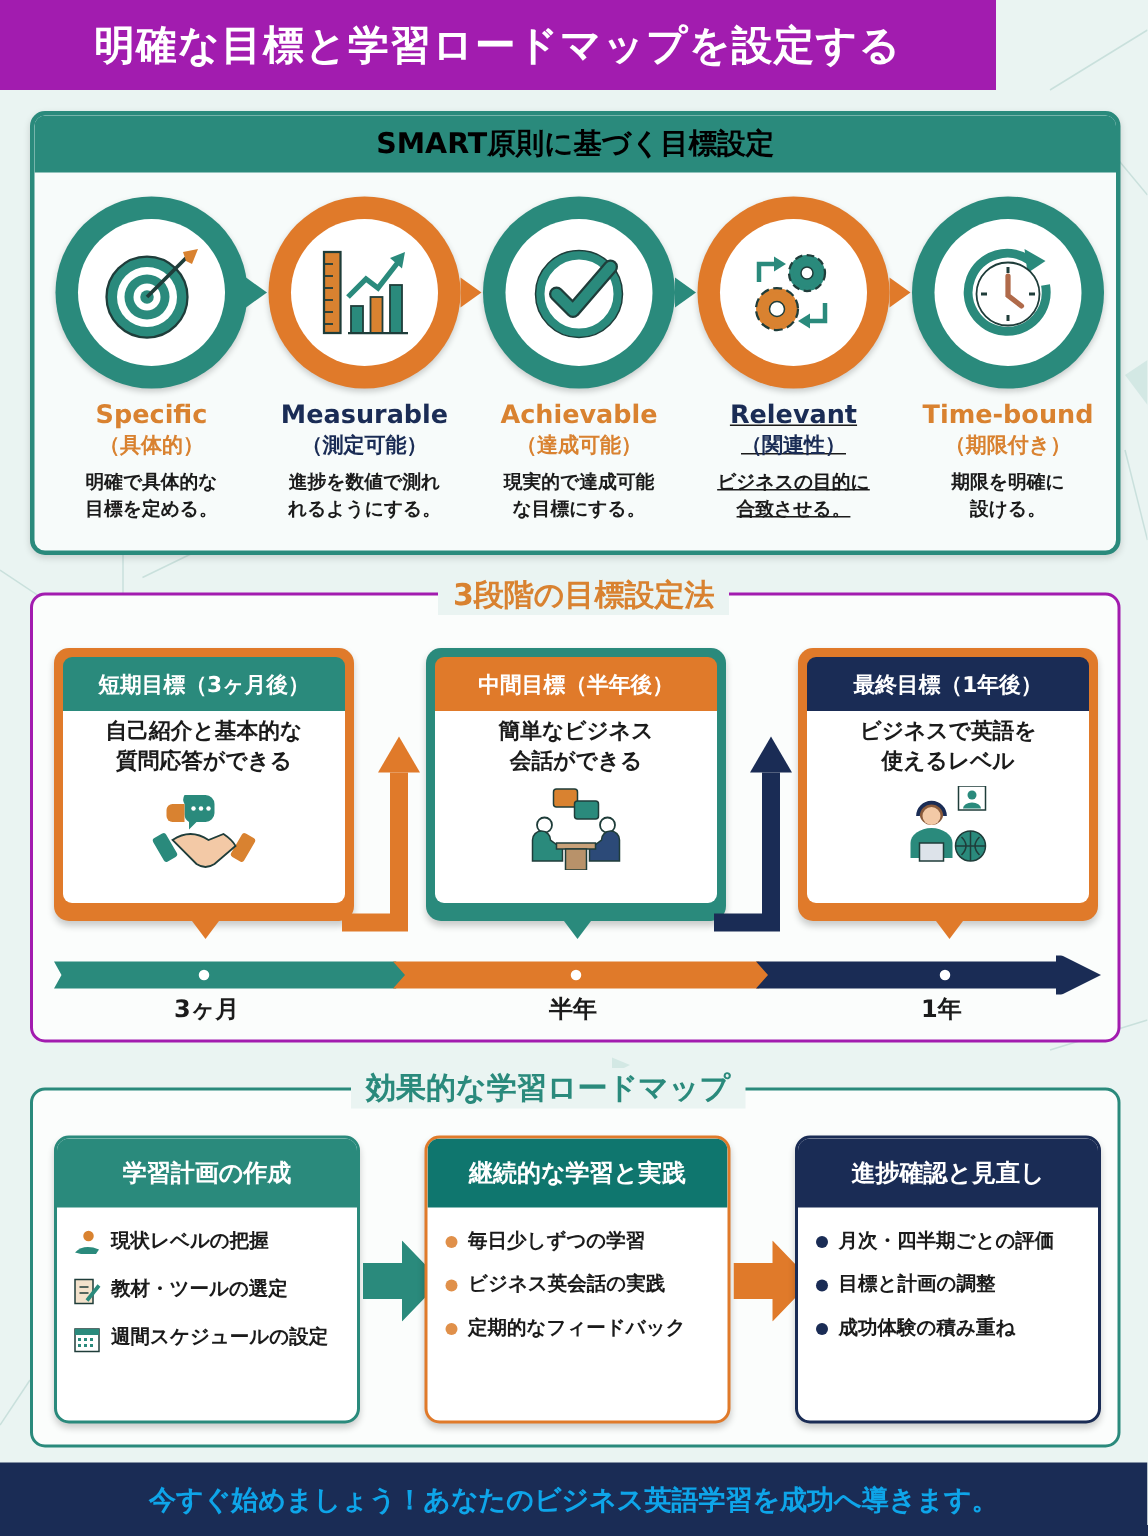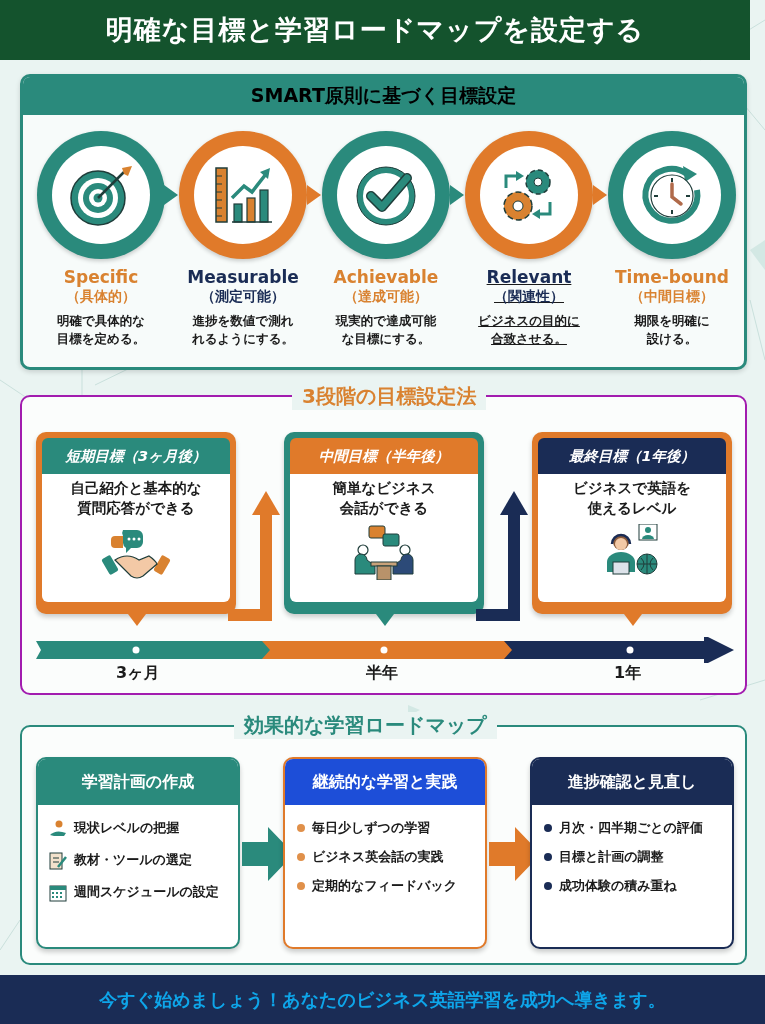--- a/index.html
+++ b/index.html
@@ -5,22 +5,22 @@
   * { box-sizing: border-box; margin: 0; padding: 0; }
   html, body { width: 765px; height: 1024px; overflow: hidden; }
   body {
     font-family: "DejaVu Sans", "Liberation Sans", sans-serif;
     background: #eaf4f2;
     position: relative;
     color: #1b1b1b;
   }
   .bg-lines { position: absolute; inset: 0; z-index: 0; }
   .header {
-    position: absolute; left: 0; top: 0; width: 750px; height: 60px;
-    background: #14532d;
+    position: absolute; left: 0; top: 0; width: 664px; height: 60px;
+    background: #a21caf;
     color: #fff; font-size: 27px; font-weight: bold;
     display: flex; align-items: center; justify-content: center;
     letter-spacing: 1px; z-index: 2; text-align: center;
   }
   .footer {
     position: absolute; left: 0; top: 975px; width: 765px; height: 49px;
     background: #1a2c55;
     color: #0ea5e9; font-size: 18px; font-weight: bold;
     display: flex; align-items: center; justify-content: center;
     z-index: 2;
@@ -75,21 +75,21 @@
     background: #eaf4f2; color: #d98230; font-size: 20px; font-weight: bold;
   }
   .goal-card {
     position: absolute; top: 35px; width: 200px; height: 182px;
     border-radius: 10px; padding: 6px;
     box-shadow: 0 3px 5px rgba(0,0,0,0.2);
   }
   .goal-card .head {
     height: 36px; border-radius: 6px 6px 0 0; color: #fff;
     font-size: 14.5px; font-weight: bold;
-    display: flex; align-items: center; justify-content: center; font-style: italic;
+    display: flex; align-items: center; justify-content: center;
   }
   .goal-card .body {
     background: #fff; height: 128px; border-radius: 0 0 6px 6px;
     text-align: center; padding-top: 4px;
     font-size: 14.5px; font-weight: bold; line-height: 20px;
   }
   .goal-card .ico { margin-top: 6px; display: flex; justify-content: center; }
   .pointer {
     position: absolute; bottom: -12px; left: 92px; width: 0; height: 0;
     border-left: 9px solid transparent; border-right: 9px solid transparent;
@@ -262,21 +262,21 @@
             <line x1="35" y1="18" x2="35" y2="22"></line>
                 <line x1="35" y1="50" x2="35" y2="54"></line>
             <line x1="17" y1="36" x2="21" y2="36"></line>
                 <line x1="49" y1="36" x2="53" y2="36"></line>
           </g>
           <polyline points="35,24 35,37 44,44" fill="none" stroke="#b06a4a" stroke-width="3.5" stroke-linecap="round"></polyline>
         </svg>
       </div>
         </div>
       <div class="smart-en c-orange">Time-bound</div>
-      <div class="smart-jp c-orange">（中間目標）</div>
+      <div class="smart-jp c-orange">（期限付き）</div>
       <div class="smart-desc">
         <div>期限を明確に</div>
         <div>設ける。</div>
       </div>
     </div>
   </div>
 </section>
 
 <section class="stage-panel">
   <div class="stage-title">3段階の目標設定法</div>
@@ -407,21 +407,21 @@
         <span>週間スケジュールの設定</span>
       </li>
     </ul>
   </div>
 
   <svg class="road-arrow" style="left:220px;" width="52" height="54">
     <polygon points="0,15 26,15 26,0 52,27 26,54 26,39 0,39" fill="#2a8a7c"></polygon>
   </svg>
 
   <div class="road-card" style="left:261px; border-color:#e07a2a;">
-    <div class="head" style="background:#1d4ed8;">継続的な学習と実践</div>
+    <div class="head" style="background:#0f766e;">継続的な学習と実践</div>
     <ul>
       <li>
           <span class="bullet" style="background:#e0904a;"></span>
           <span>毎日少しずつの学習</span>
         </li>
       <li>
           <span class="bullet" style="background:#e0904a;"></span>
           <span>ビジネス英会話の実践</span>
         </li>
       <li>

